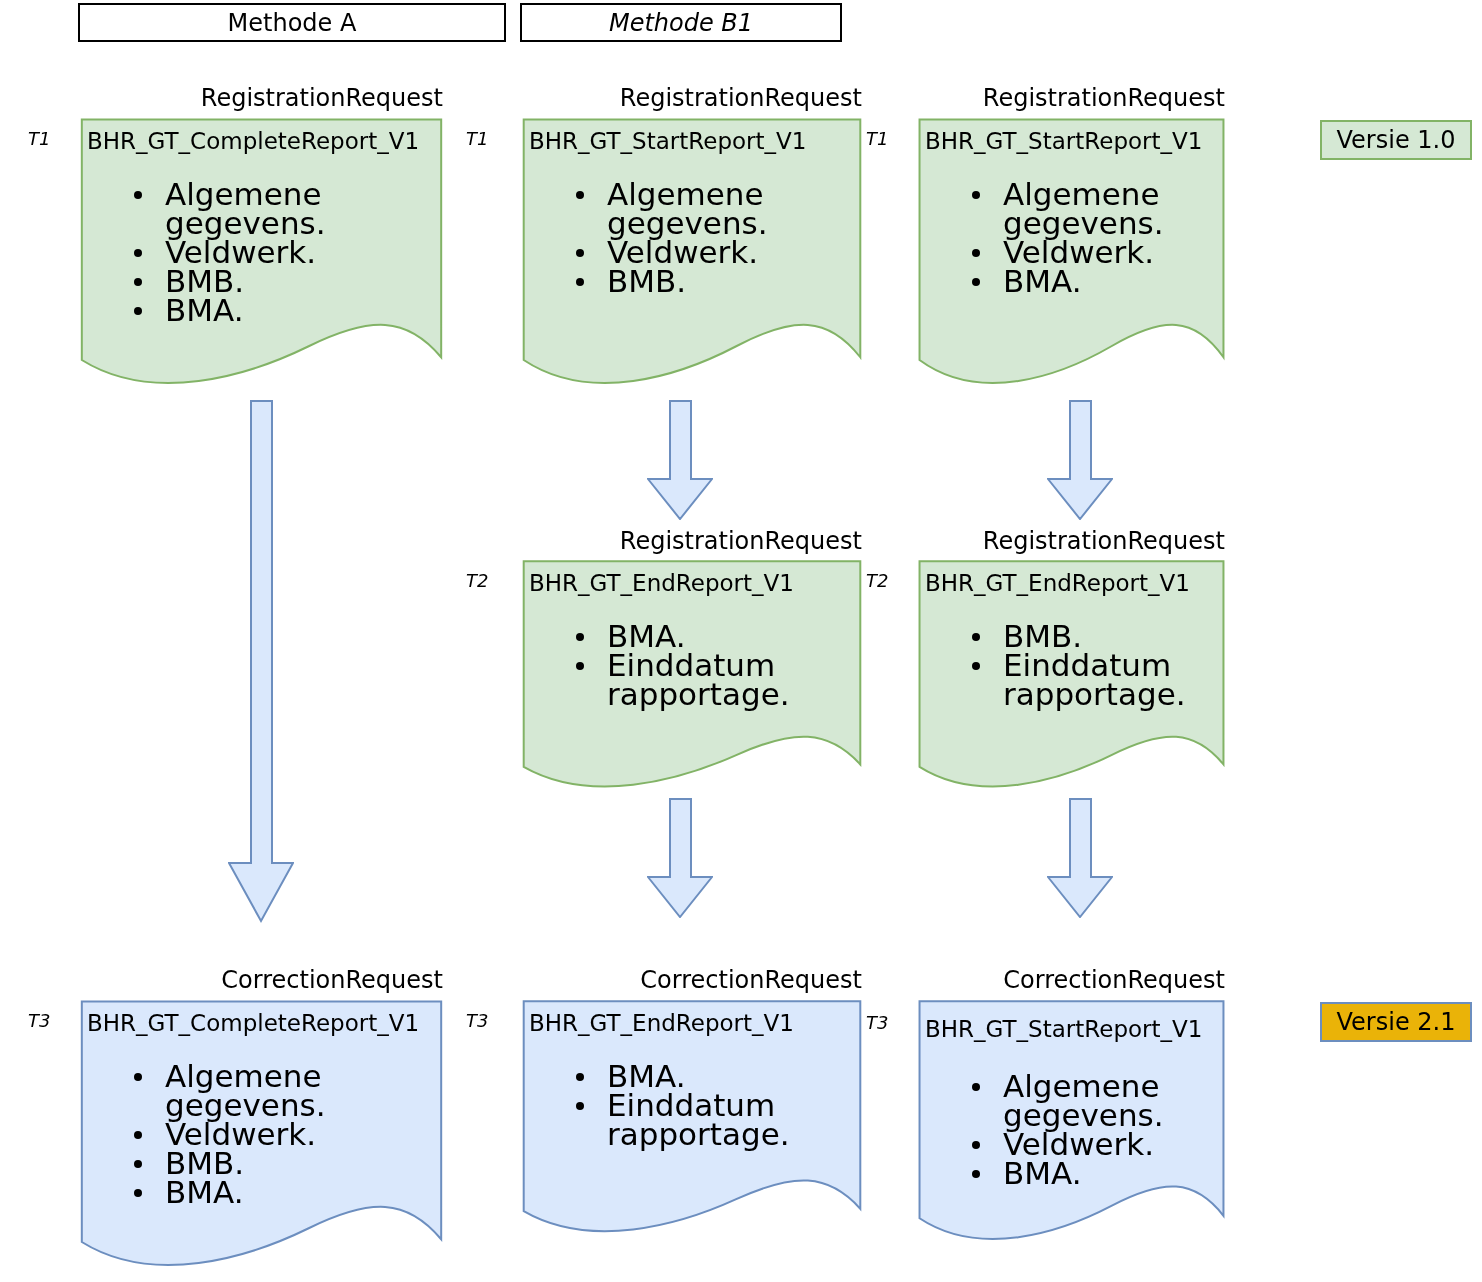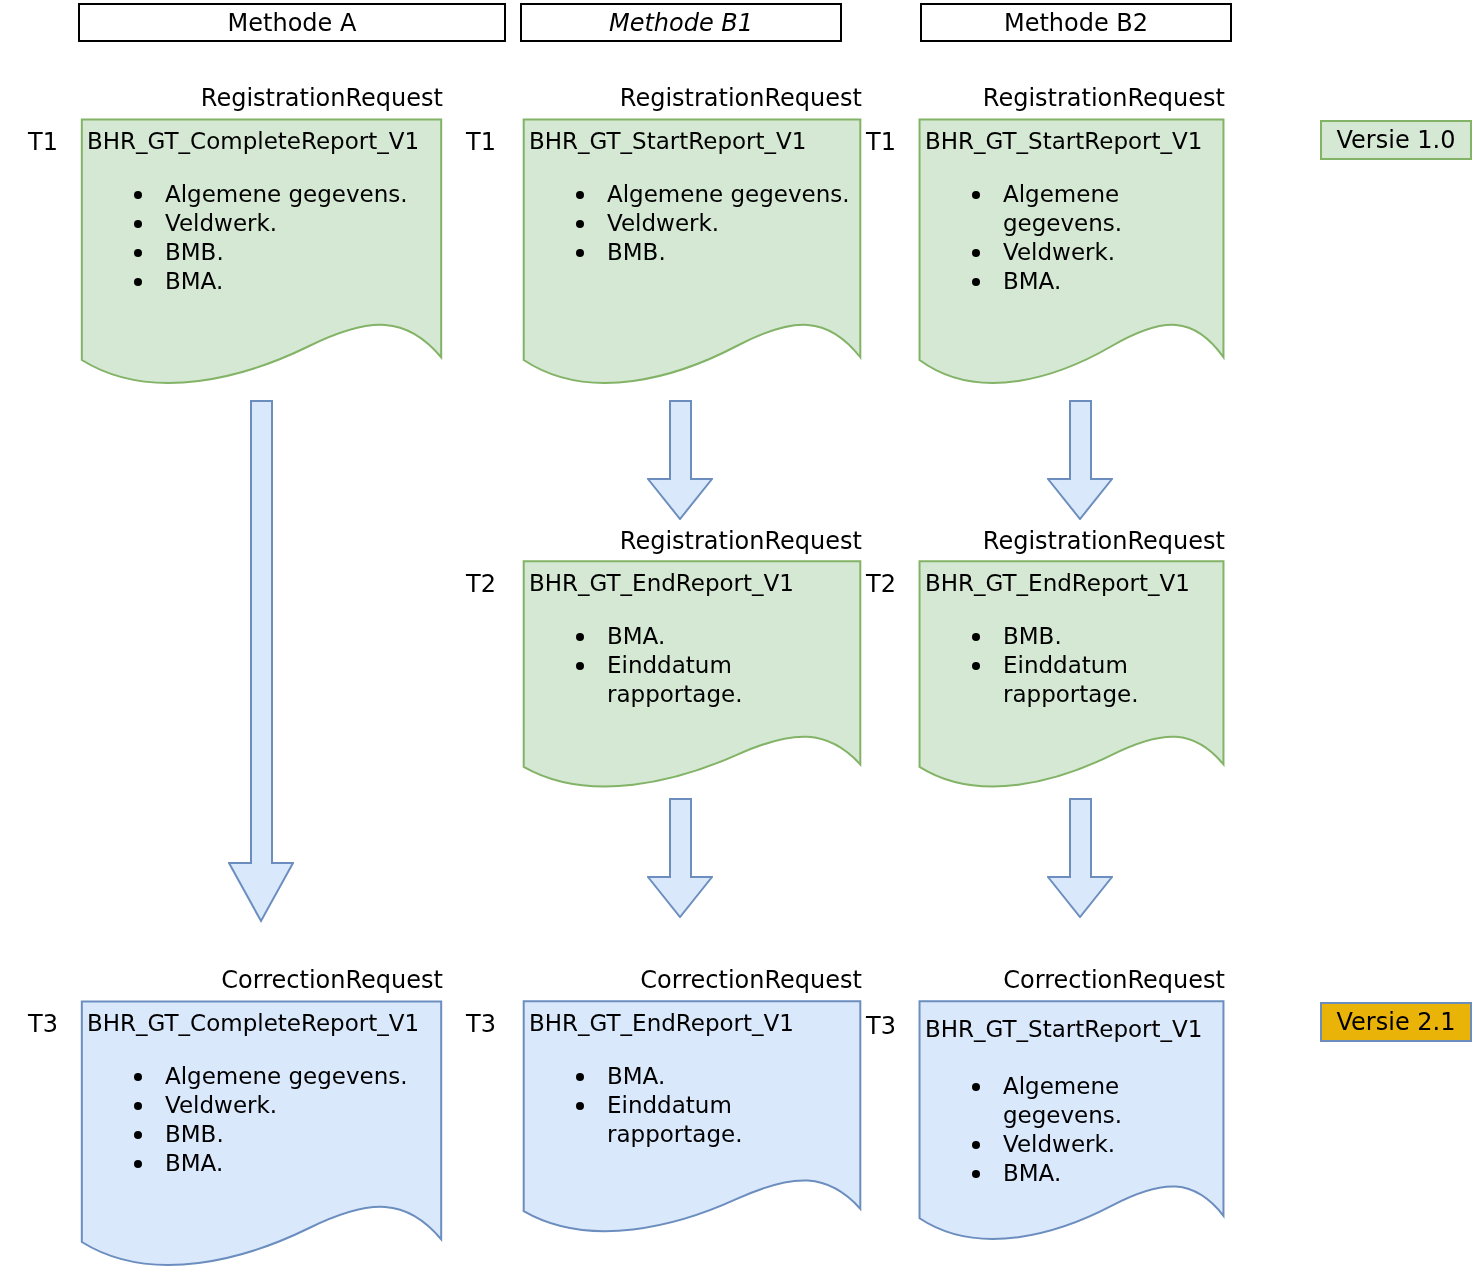--- a/index.html
+++ b/index.html
@@ -5,33 +5,33 @@
   html,body { margin:0; padding:0; background:#ffffff; }
   body { width:1482px; height:1282px; font-family:"DejaVu Sans","Liberation Sans",sans-serif; color:#000; }
   .canvas { position:relative; width:1482px; height:1282px; overflow:hidden; background:#fff; }
 
   .method-box {
     position:absolute; height:39px; background:#fff; border:2px solid #000;
     display:flex; align-items:center; justify-content:center;
     font-size:24px; box-sizing:border-box;
   }
   .req-label { position:absolute; text-align:right; font-size:24px; height:28px; }
-  .t-label   { position:absolute; font-size:24px; width:46px; }
+  .t-label   { position:absolute; font-size:18px; width:46px;font-style:italic; }
 
   .doc { position:absolute; }
   .doc svg { position:absolute; left:0; top:0; width:100%; height:100%; overflow:visible; }
   .doc-green path { fill:#d5e8d4; stroke:#82b366; }
   .doc-blue  path { fill:#dae8fc; stroke:#6c8ebf; }
   .doc-title {
     position:absolute; left:7px; top:10px; right:2px;
     font-size:23px; white-space:nowrap; overflow:hidden;
   }
   .bullets {
     position:absolute; left:0; top:62px; margin:0; padding:0 6px 0 85px;
-    list-style:none; font-size:23px; line-height:29px;
+    list-style:none; font-size:31px; line-height:29px;
   }
   .bullets li { position:relative; }
   .bullets li::before {
     content:""; position:absolute; left:-31px; top:11px;
     width:8px; height:8px; border-radius:50%; background:#000;
   }
   .narrow li { max-width:172px; }
 
   .arrow { position:absolute; }
   .arrow polygon { fill:#dae8fc; stroke:#6c8ebf; stroke-width:2; stroke-linejoin:miter; }
@@ -48,23 +48,20 @@
 <body>
 
 <div class="canvas">
 
   <div class="method-box" style="left:78px; top:3px; width:428px;">
     <span>Methode A</span>
   </div>
   <div class="method-box" style="left:520px; top:3px; width:322px;font-style:italic;">
     <span>Methode B1</span>
   </div>
-  <div class="method-box" style="left:920px; top:3px; width:312px;">
-    <span>Methode B2</span>
-  </div>
 
   <div class="req-label" style="left:80px; top:84px; width:363px;">RegistrationRequest</div>
   <div class="req-label" style="left:522px; top:84px; width:340px;">RegistrationRequest</div>
   <div class="req-label" style="left:918px; top:84px; width:307px;">RegistrationRequest</div>
 
   <div class="t-label" style="left:28px; top:128px;">T1</div>
   <div class="t-label" style="left:466px; top:128px;">T1</div>
   <div class="t-label" style="left:866px; top:128px;">T1</div>
 
   <div class="doc doc-green" style="left:80px; top:118px; width:363px; height:275px;">

